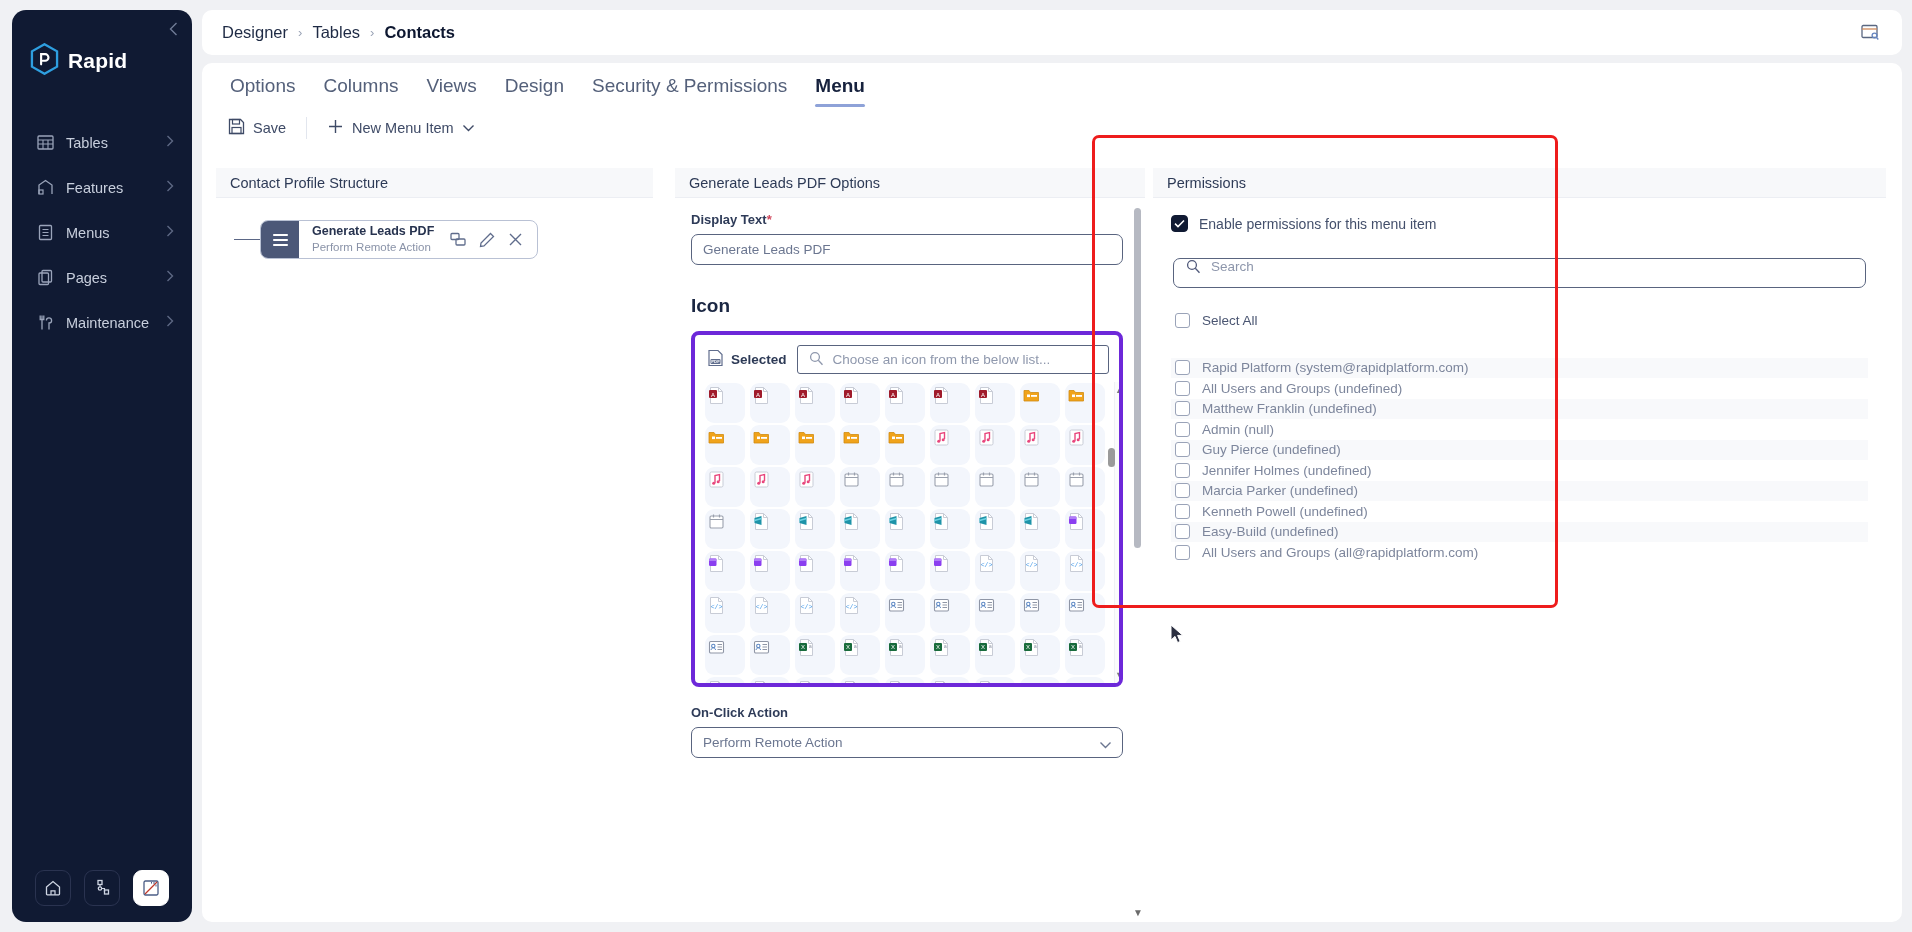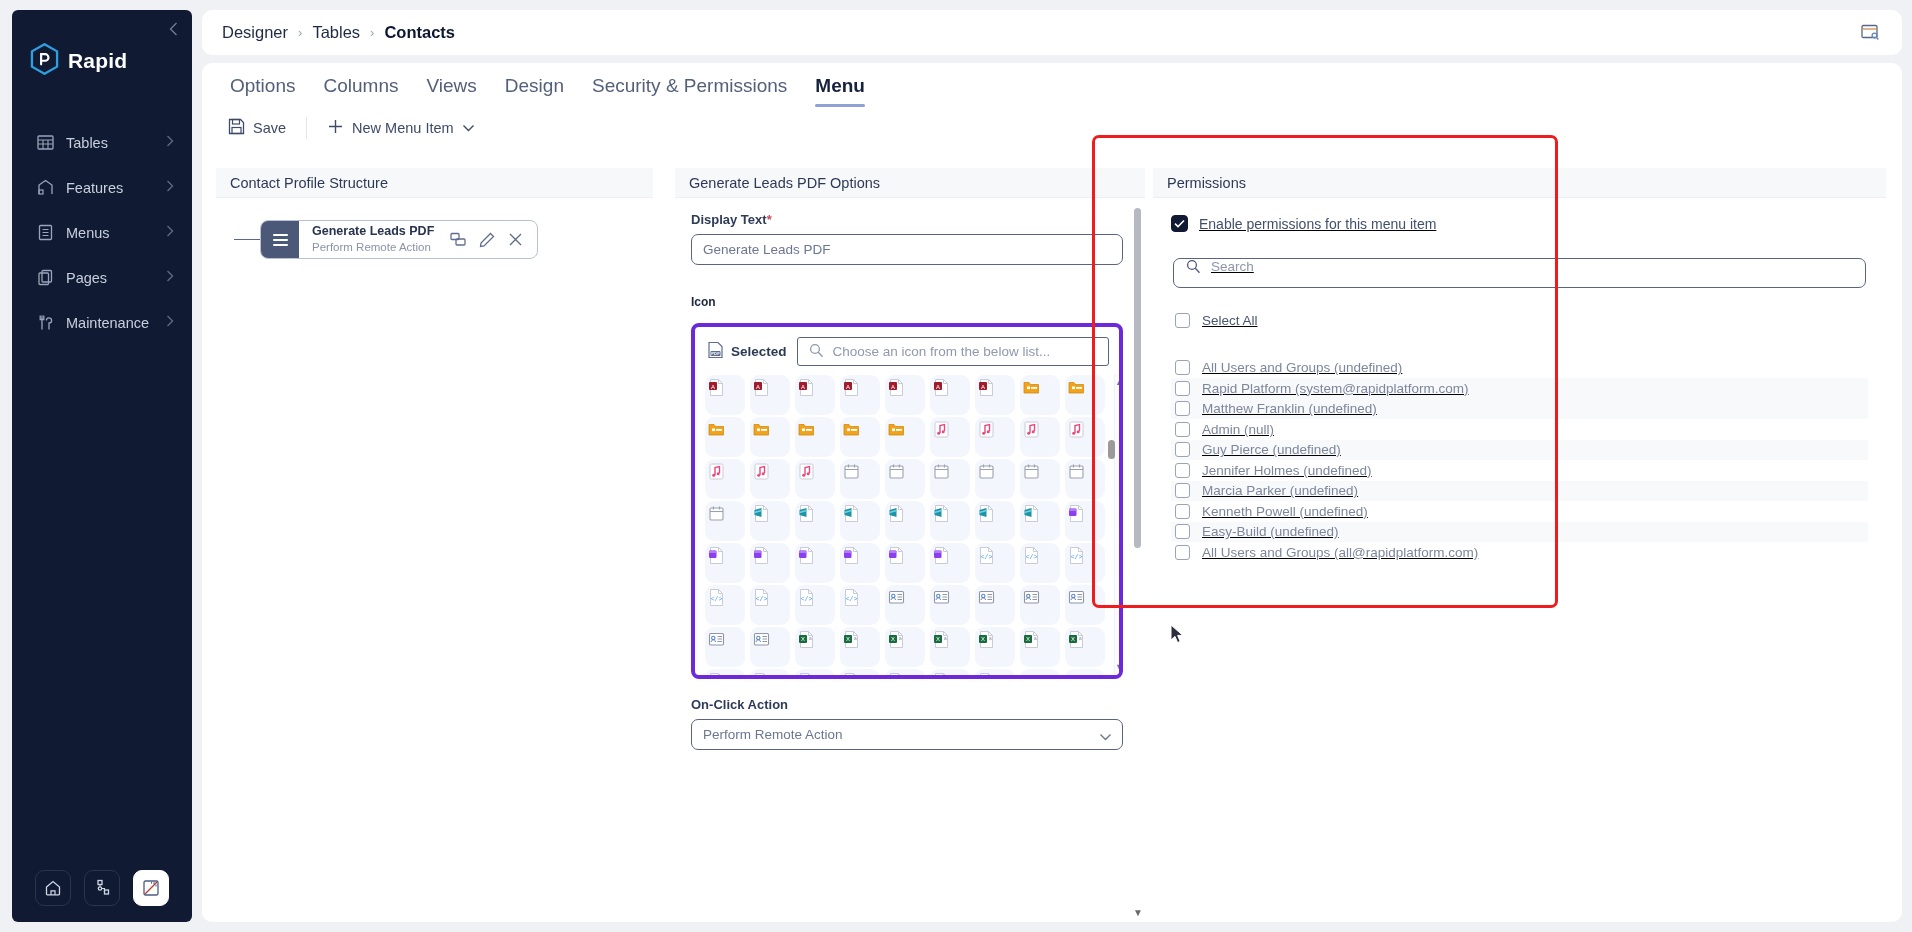--- a/index.html
+++ b/index.html
@@ -9,21 +9,21 @@
     background: #f0f1f4;
     overflow: hidden;
   }
   .app { position: relative; width: 1912px; height: 932px; }
 
   
   .sidebar {
     position: absolute; left: 12px; top: 10px;
     width: 180px; height: 912px;
     background: #101a33;
-    border-radius: 6px;
+    border-radius: 14px;
     color: #fff;
   }
   .sb-collapse {
     position: absolute; right: 10px; top: 10px;
     width: 18px; height: 18px;
     display: flex; align-items: center; justify-content: center;
     color: #6f7b96; font-size: 15px; cursor: pointer;
   }
   .sb-logo {
     display: flex; align-items: center; gap: 9px;
@@ -141,21 +141,21 @@
 
   
   .center-body { position: relative; padding: 14px 22px 0 16px; height: calc(100% - 30px); overflow: hidden; }
   .field-label { font-size: 13px; font-weight: bold; color: #2e3b58; margin-bottom: 7px; }
   .req { color: #d0465b; }
   .text-input {
     width: 100%; height: 31px; border: 1px solid #59647f; border-radius: 7px;
     padding: 0 11px; font-size: 13.5px; color: #6b7690;
     font-family: "Liberation Sans", sans-serif; background: #fff; outline: none;
   }
-  .section-title { font-size: 12px; font-weight: bold; color: #1b2743; margin: 30px 0 14px 0; }
+  .section-title { font-size: 19px; font-weight: bold; color: #1b2743; margin: 30px 0 14px 0; }
   .icon-box { border: 4px solid #6d28d9; border-radius: 8px; height: 356px; position: relative; overflow: hidden; }
   .icon-box-top { display: flex; align-items: center; gap: 10px; padding: 10px 10px 8px 12px; }
   .selected-chip { display: flex; align-items: center; gap: 7px; font-size: 13.5px; font-weight: bold; color: #2d3a56; white-space: nowrap; }
   .icon-search {
     flex: 1; height: 29px; border: 1px solid #59647f; border-radius: 3px;
     display: flex; align-items: center; gap: 9px; padding: 0 11px;
     font-size: 13.5px; color: #8f98ad;
   }
   .icon-grid-wrap { position: absolute; left: 0; right: 0; top: 47px; bottom: 0; display: flex; }
   .icon-grid {
@@ -179,21 +179,21 @@
     position: absolute; right: 4px; top: 10px; bottom: 28px; width: 7px;
   }
   .center-scroll-thumb { position: absolute; top: 0; width: 7px; height: 340px; background: #b6b9c2; border-radius: 4px; }
   .center-scroll-arrow { position: absolute; right: 2px; bottom: 4px; font-size: 10px; color: #6b6b6b; }
 
   
   .perm-outline {
     position: absolute; left: 1092px; top: 135px; width: 466px; height: 473px;
     border: 3px solid #ee1c1c; border-radius: 7px; pointer-events: none; z-index: 20;
   }
-  .perm-body { padding: 17px 18px 0 18px; text-decoration: underline; }
+  .perm-body { padding: 17px 18px 0 18px; }
   .perm-check-row { display: flex; align-items: center; gap: 11px; margin-bottom: 26px; }
   .cb {
     width: 17px; height: 17px; border: 1.5px solid #9aa3b8; border-radius: 4px;
     background: #fff; flex: 0 0 17px; cursor: pointer;
     display: flex; align-items: center; justify-content: center;
   }
   .cb.checked { background: #101a33; border-color: #101a33; color: #fff; }
   .perm-check-label { font-size: 14px; color: #434f6b; }
   .perm-search {
     height: 30px; border: 1px solid #59647f; border-radius: 7px;
@@ -1079,27 +1079,27 @@
             </span>
             <span>Search</span>
           </div>
 
           <div class="perm-row perm-selectall">
             <div class="cb"></div>
             <div class="perm-row-label">Select All</div>
           </div>
 
           <div class="perm-list" id="perm-list">
+              <div class="perm-row alt">
+                <div class="cb"></div>
+                <div class="perm-row-label">Rapid Platform (system@rapidplatform.com)</div>
+              </div>
               <div class="perm-row">
                 <div class="cb"></div>
                 <div class="perm-row-label">All Users and Groups (undefined)</div>
-              </div>
-              <div class="perm-row alt">
-                <div class="cb"></div>
-                <div class="perm-row-label">Rapid Platform (system@rapidplatform.com)</div>
               </div>
               <div class="perm-row alt">
                 <div class="cb"></div>
                 <div class="perm-row-label">Matthew Franklin (undefined)</div>
               </div>
               <div class="perm-row">
                 <div class="cb"></div>
                 <div class="perm-row-label">Admin (null)</div>
               </div>
               <div class="perm-row alt">

